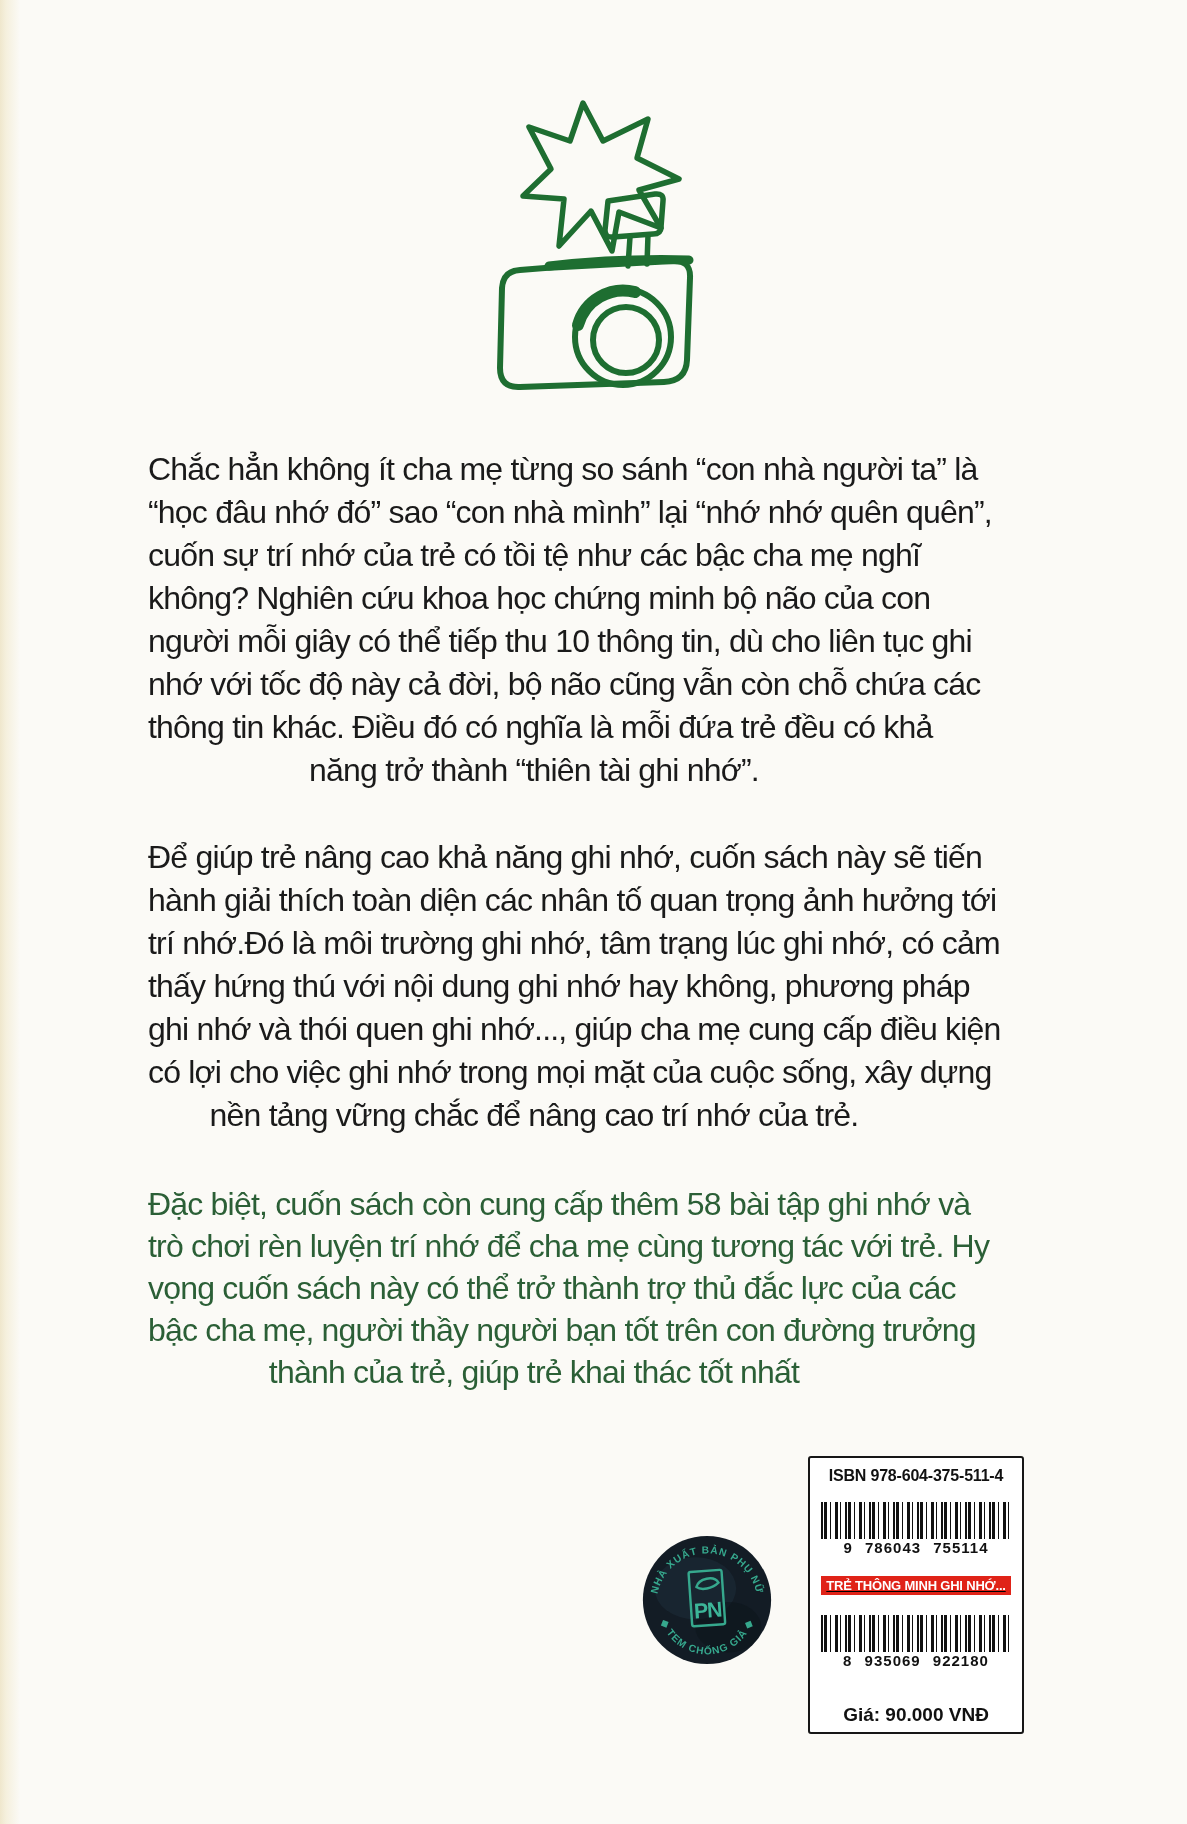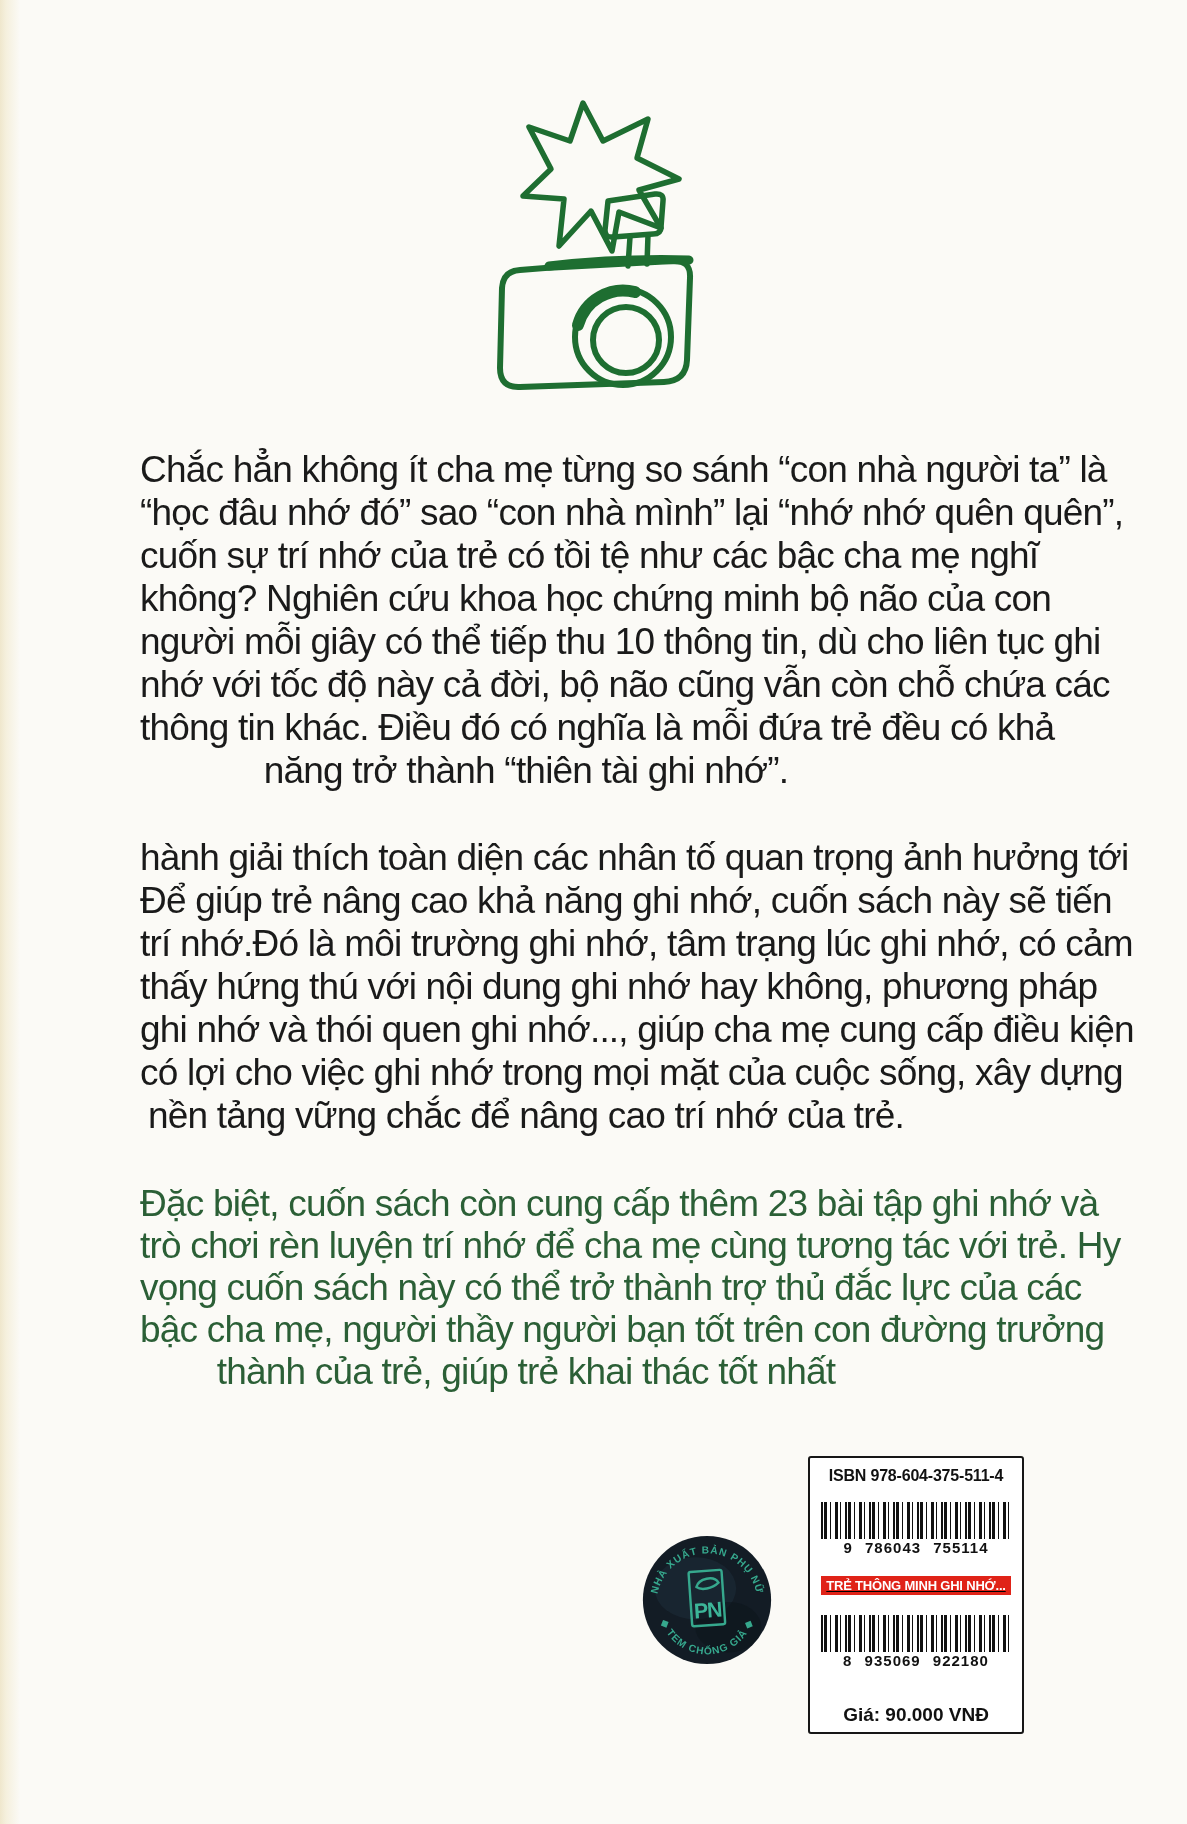--- a/index.html
+++ b/index.html
@@ -2,22 +2,22 @@
 <html><head>
 <meta charset="utf-8">
 <style>
   html,body { margin:0; padding:0; }
   body {
     width:1187px; height:1824px; position:relative; overflow:hidden;
     background: linear-gradient(90deg, #efe7cd 0px, #f5f0dd 6px, #fbfaf6 20px, #fbfaf6 100%);
     font-family:"Liberation Sans", sans-serif;
   }
   .camera-wrap { position:absolute; left:490px; top:92px; width:215px; height:305px; }
-  .para { position:absolute; left:140px; width:772px; color:#1a1a1a;
-          font-size:37px; letter-spacing:-0.8px; }
+  .para { position:absolute; left:148px; width:772px; color:#1a1a1a;
+          font-size:32px; letter-spacing:-0.8px; }
   .para .ln { width:100%; height:43px; line-height:43px; white-space:nowrap;
               text-align:justify; text-align-last:justify; overflow:visible; }
   .para .ln.center { text-align:center; text-align-last:center; }
   #para1 { top:448px; }
   #para2 { top:836px; }
   #para3 { top:1183px; color:#2b5f36; }
   #para3 .ln { height:42px; line-height:42px;text-align:center; }
 
   .stamp-wrap { position:absolute; left:639px; top:1532px; width:136px; height:136px; }
 
@@ -70,31 +70,31 @@
   <div class="ln">“học đâu nhớ đó” sao “con nhà mình” lại “nhớ nhớ quên quên”,</div>
   <div class="ln">cuốn sự trí nhớ của trẻ có tồi tệ như các bậc cha mẹ nghĩ</div>
   <div class="ln">không? Nghiên cứu khoa học chứng minh bộ não của con</div>
   <div class="ln">người mỗi giây có thể tiếp thu 10 thông tin, dù cho liên tục ghi</div>
   <div class="ln">nhớ với tốc độ này cả đời, bộ não cũng vẫn còn chỗ chứa các</div>
   <div class="ln">thông tin khác. Điều đó có nghĩa là mỗi đứa trẻ đều có khả</div>
   <div class="ln center">năng trở thành “thiên tài ghi nhớ”.</div>
 </div>
 
 <div class="para" id="para2">
+  <div class="ln">Để giúp trẻ nâng cao khả năng ghi nhớ, cuốn sách này sẽ tiến</div>
   <div class="ln">hành giải thích toàn diện các nhân tố quan trọng ảnh hưởng tới</div>
-  <div class="ln">Để giúp trẻ nâng cao khả năng ghi nhớ, cuốn sách này sẽ tiến</div>
   <div class="ln">trí nhớ.Đó là môi trường ghi nhớ, tâm trạng lúc ghi nhớ, có cảm</div>
   <div class="ln">thấy hứng thú với nội dung ghi nhớ hay không, phương pháp</div>
   <div class="ln">ghi nhớ và thói quen ghi nhớ..., giúp cha mẹ cung cấp điều kiện</div>
   <div class="ln">có lợi cho việc ghi nhớ trong mọi mặt của cuộc sống, xây dựng</div>
   <div class="ln center">nền tảng vững chắc để nâng cao trí nhớ của trẻ.</div>
 </div>
 
 <div class="para" id="para3">
-  <div class="ln">Đặc biệt, cuốn sách còn cung cấp thêm 23 bài tập ghi nhớ và</div>
+  <div class="ln">Đặc biệt, cuốn sách còn cung cấp thêm 58 bài tập ghi nhớ và</div>
   <div class="ln">trò chơi rèn luyện trí nhớ để cha mẹ cùng tương tác với trẻ. Hy</div>
   <div class="ln">vọng cuốn sách này có thể trở thành trợ thủ đắc lực của các</div>
   <div class="ln">bậc cha mẹ, người thầy người bạn tốt trên con đường trưởng</div>
   <div class="ln center">thành của trẻ, giúp trẻ khai thác tốt nhất</div>
 </div>
 
 <div class="stamp-wrap">
   <svg width="136" height="136" viewBox="0 0 140 140">
     <defs>
       <path id="arcTop" d="M18,74 A52,52 0 0 1 122,74"></path>

